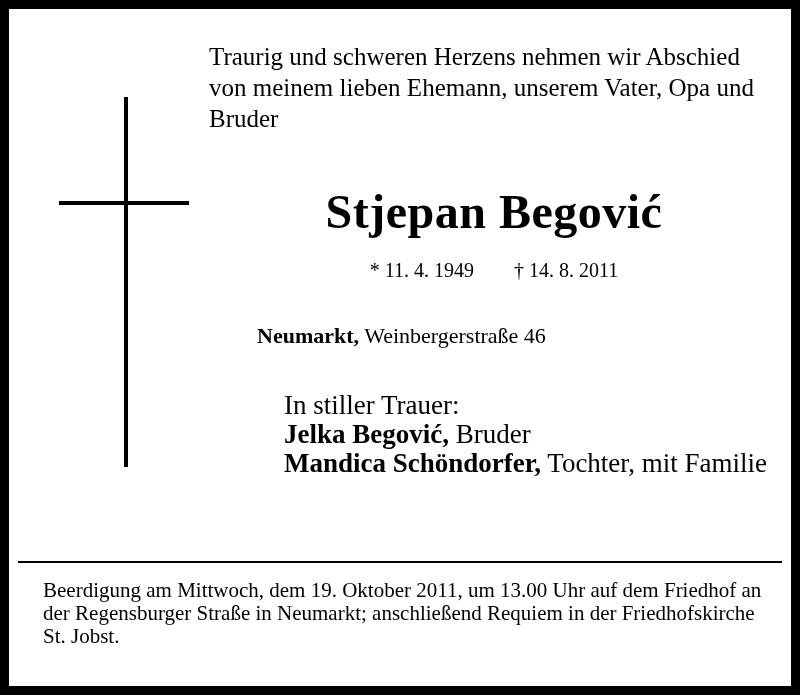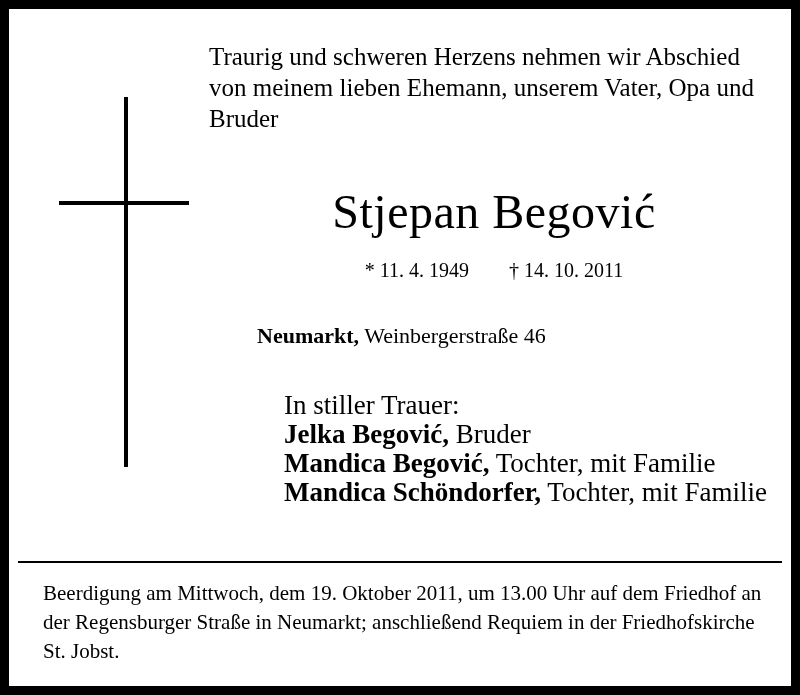--- a/index.html
+++ b/index.html
@@ -69,21 +69,21 @@
   }
 
   
   .name {
     position: absolute;
     left: 200px;
     top: 175px;
     width: 570px;
     text-align: center;
     font-size: 48px;
-    font-weight: normal;
+    font-weight: bold;
     letter-spacing: 0.5px;
     line-height: 56px;
   }
 
   
   .dates {
     position: absolute;
     left: 200px;
     top: 248px;
     width: 570px;
@@ -125,54 +125,51 @@
     background: #000000;
   }
 
   
   .footer {
     position: absolute;
     left: 34px;
     top: 570px;
     width: 730px;
     font-size: 21px;
-    line-height: 29px;
+    line-height: 23px;
     text-align: left;
   }
 </style>
 </head>
 <body>
 
 <div class="notice">
   <div class="inner">
 
     <div class="cross">
       <div class="vbar"></div>
       <div class="hbar"></div>
     </div>
 
     <div class="intro">Traurig und schweren Herzens nehmen wir Abschied von meinem lieben Ehemann, unserem Vater, Opa und Bruder</div>
 
     <div class="name">Stjepan Begović</div>
 
     <div class="dates">
-      <span class="birth">* 11. 4. 1949</span><span class="death">† 14. 10. 2011</span>
+      <span class="birth">* 11. 4. 1949</span><span class="death">† 14. 8. 2011</span>
     </div>
 
     <div class="address">
       <b>Neumarkt,</b><span> Weinbergerstraße 46</span>
     </div>
 
     <div class="mourners">
       <div class="line">In stiller Trauer:</div>
       <div class="line">
         <b>Jelka Begović,</b><span> Bruder</span>
-      </div>
-      <div class="line">
-        <b>Mandica Begović,</b><span> Tochter, mit Familie</span>
       </div>
       <div class="line">
         <b>Mandica Schöndorfer,</b><span> Tochter, mit Familie</span>
       </div>
     </div>
 
     <div class="divider"></div>
 
     <div class="footer">Beerdigung am Mittwoch, dem 19. Oktober 2011, um 13.00 Uhr auf dem Friedhof an der Regensburger Straße in Neumarkt; anschließend Requiem in der Friedhofskirche St. Jobst.</div>
 

